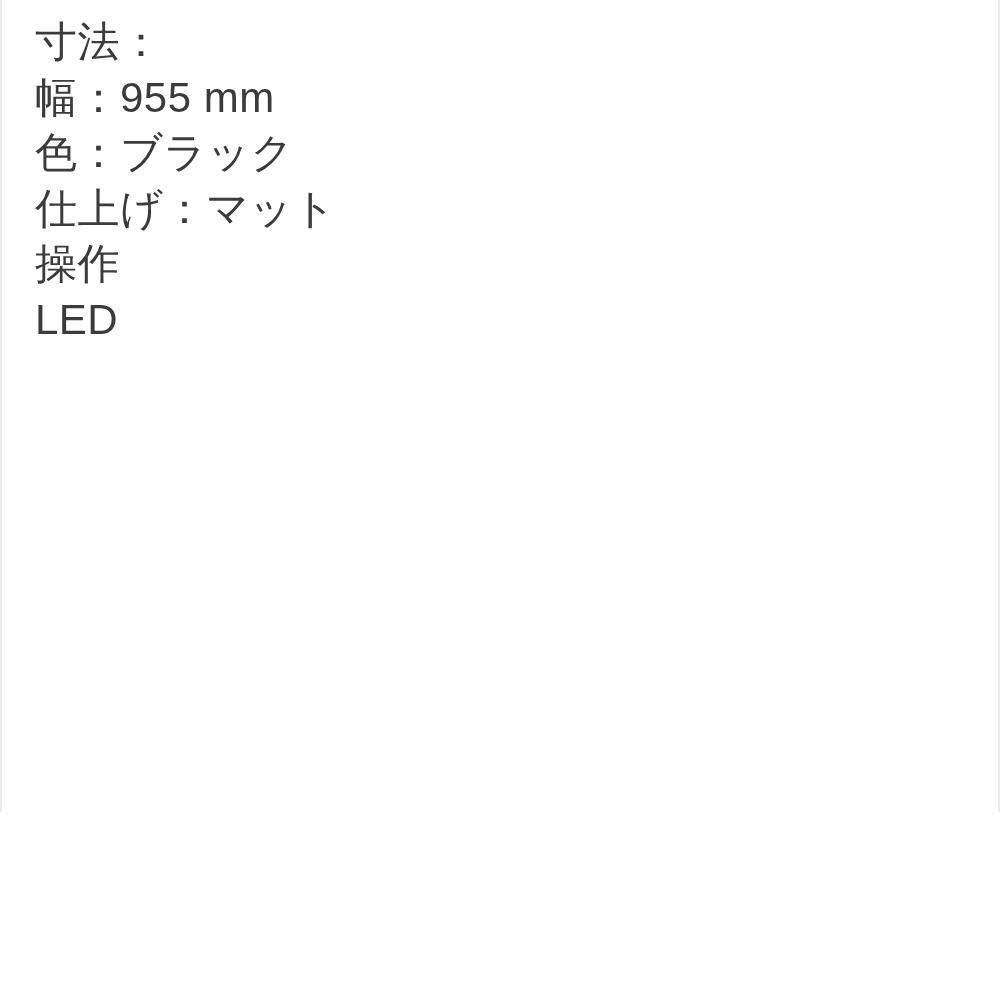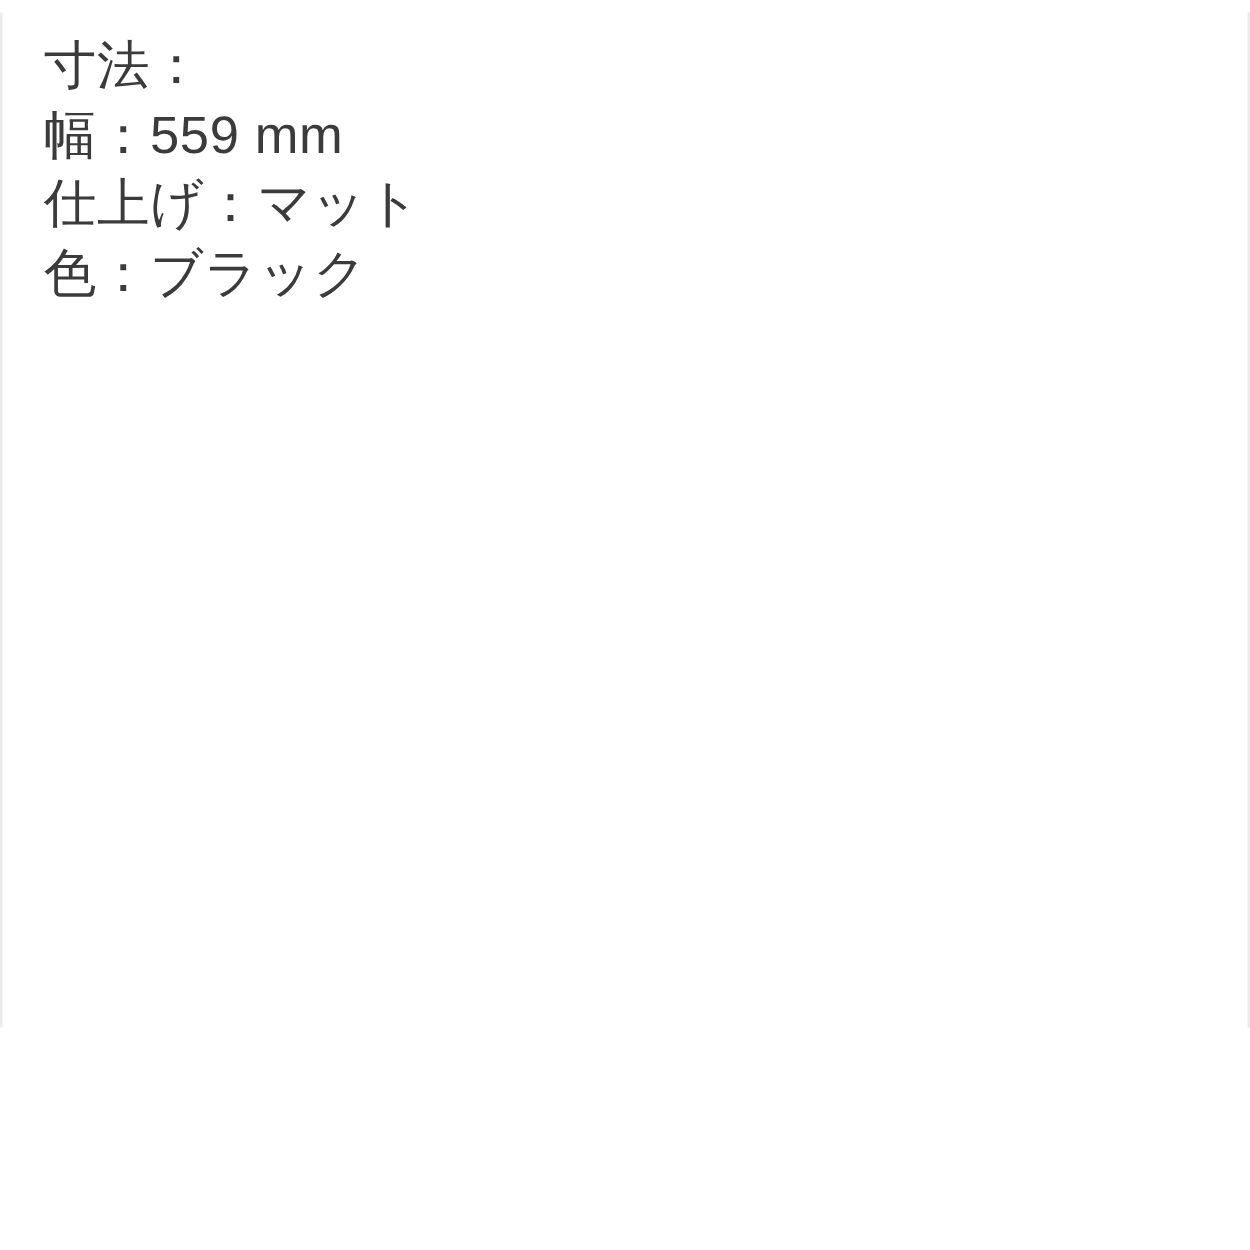--- a/index.html
+++ b/index.html
@@ -10,21 +10,21 @@
     width: 1000px;
     height: 1000px;
     background: #ffffff;
     overflow: hidden;
     font-family: "Liberation Sans", "DejaVu Sans", sans-serif;
   }
   .page {
     position: relative;
     width: 996px;
     height: 812px;
-    margin: 10px auto;
+    margin: 0 auto;
     background: #ffffff;
     border-left: 2px solid #ebebeb;
     border-right: 2px solid #ebebeb;
     box-sizing: content-box;
   }
   .spec-block {
     position: absolute;
     top: 14px;
     left: 33px;
     right: 20px;
@@ -37,17 +37,19 @@
     white-space: nowrap;
     font-weight: 400;
   }
 </style>
 </head>
 <body>
 
 <div class="page">
   <div class="spec-block">
     <div class="spec-line">寸法：</div>
-    <div class="spec-line">幅：559 mm</div>
+    <div class="spec-line">幅：955 mm</div>
+    <div class="spec-line">色：ブラック</div>
     <div class="spec-line">仕上げ：マット</div>
-    <div class="spec-line">色：ブラック</div>
+    <div class="spec-line">操作</div>
+    <div class="spec-line">LED</div>
   </div>
 </div>
 
 </body></html>

